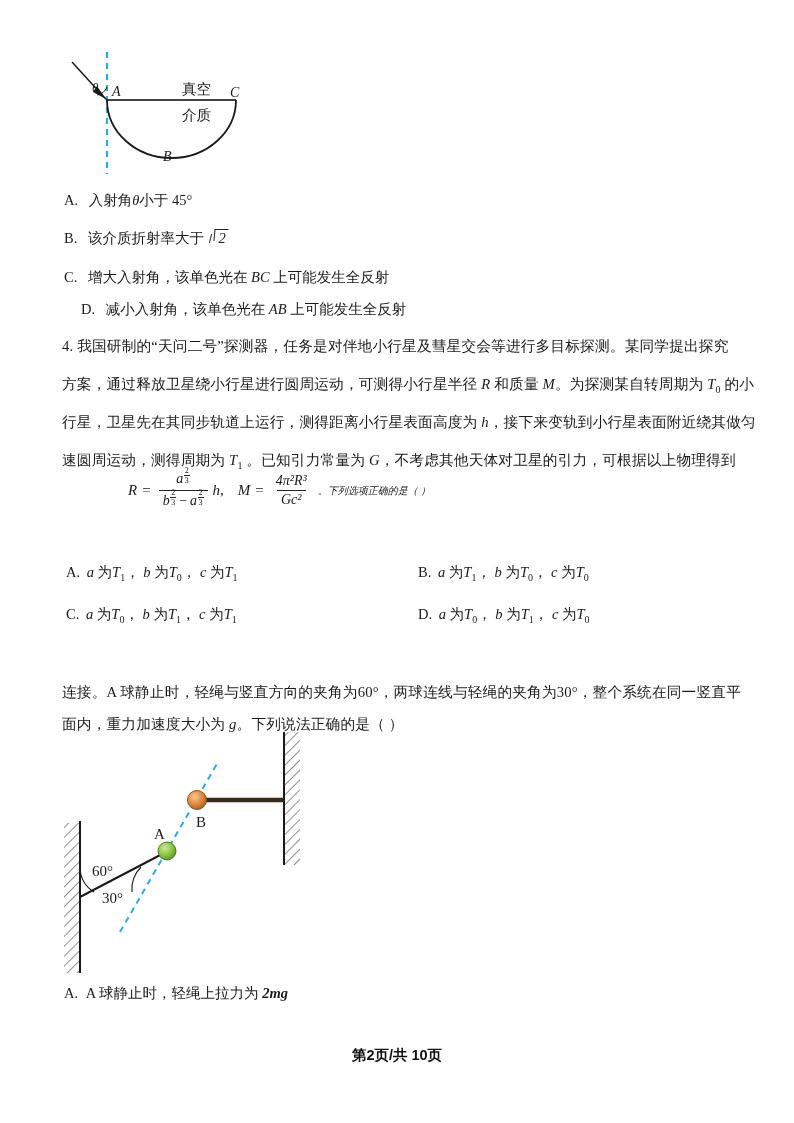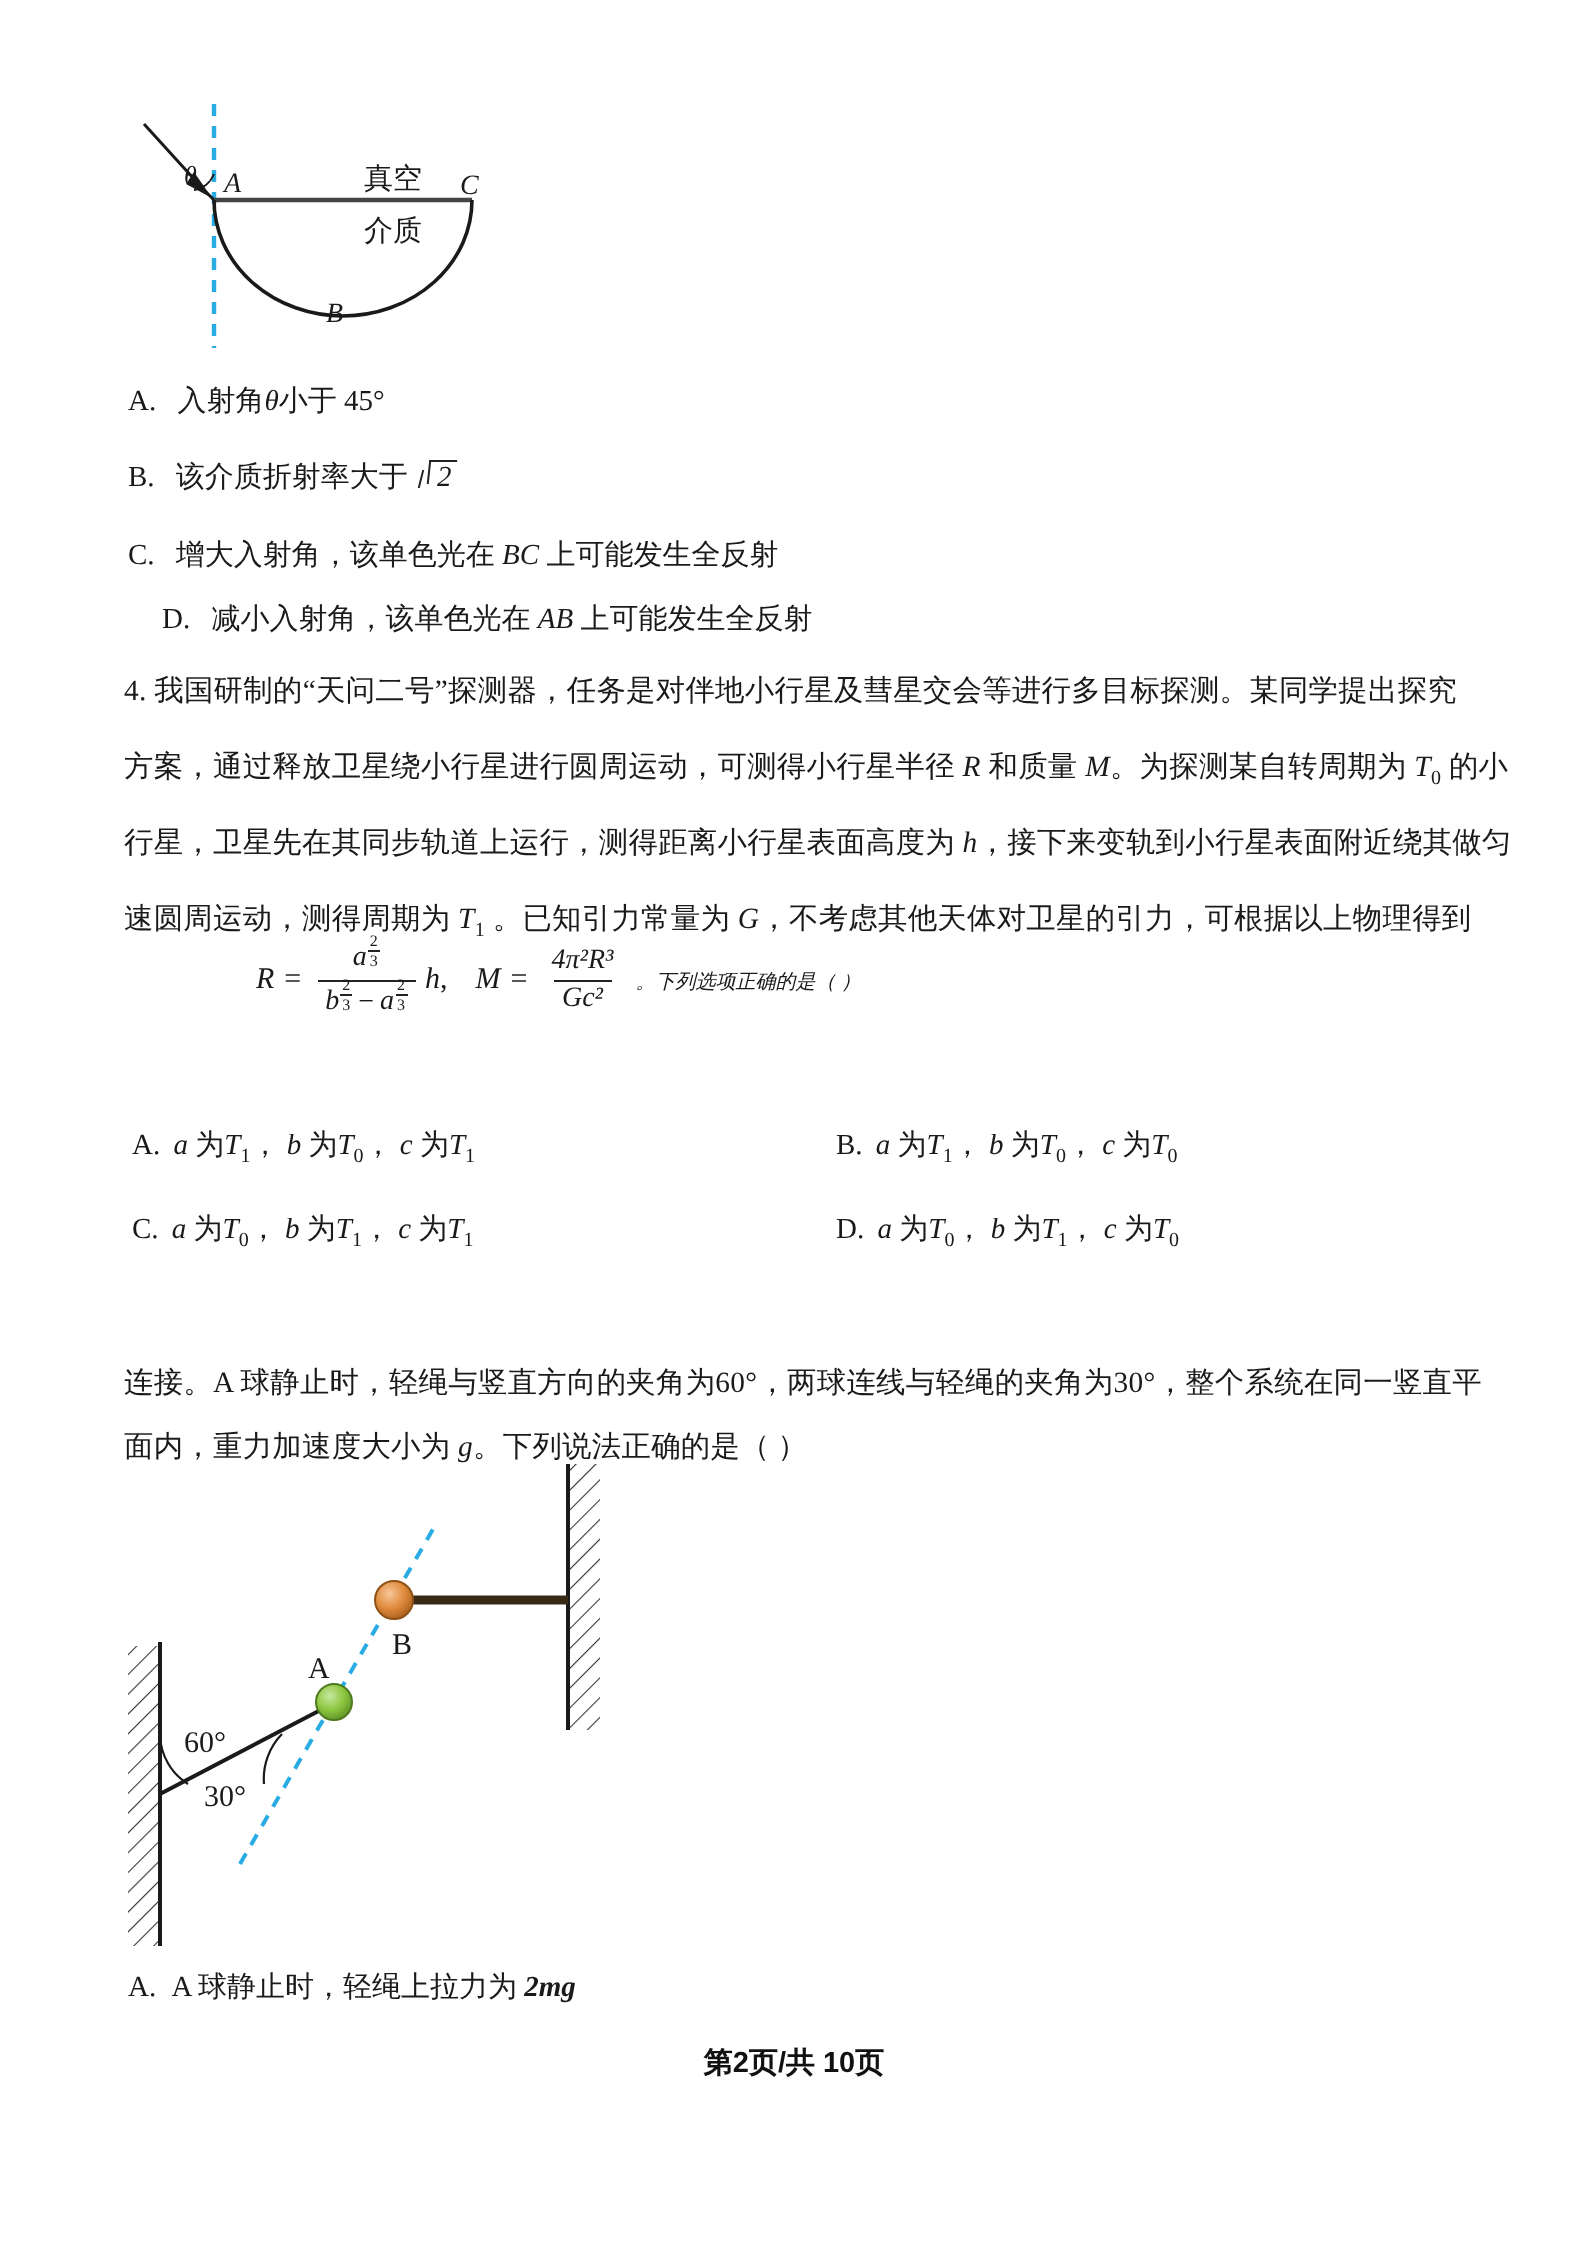--- a/index.html
+++ b/index.html
@@ -129,21 +129,21 @@
     left: 62px;
     top: 730px;
     width: 256px;
     height: 245px;
   }
 
   
   #footer {
     position: absolute;
     left: 0;
-    top: 1022px;
+    top: 1046px;
     width: 794px;
     text-align: center;
     font-size: 14.5px;
     font-family: "Liberation Sans", sans-serif;
     font-weight: bold;
     color: #111;
   }
 </style>
 </head>
 <body>

